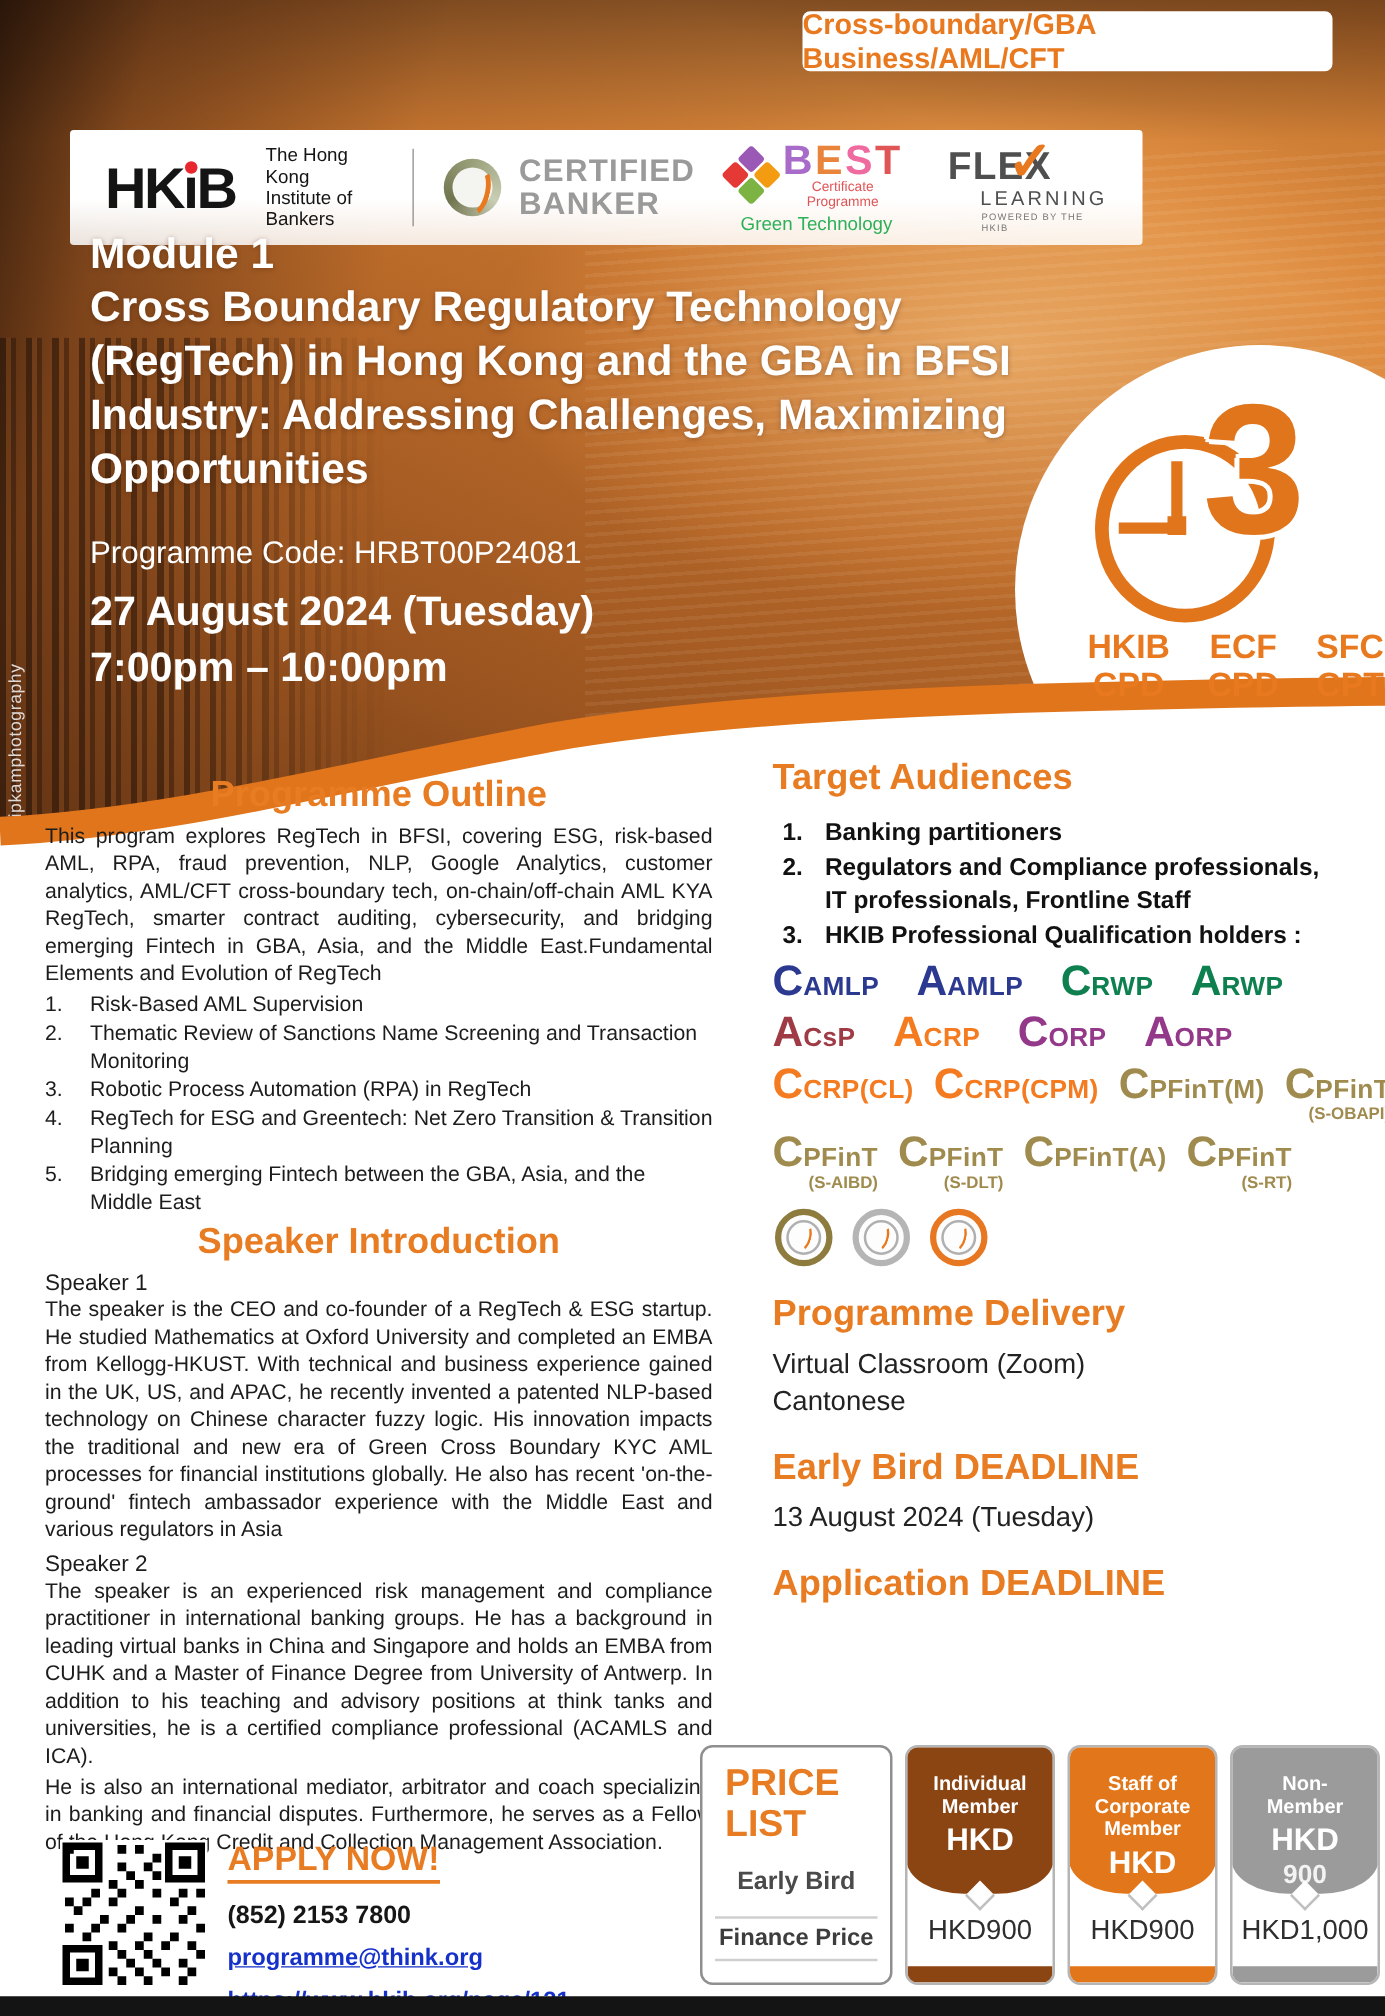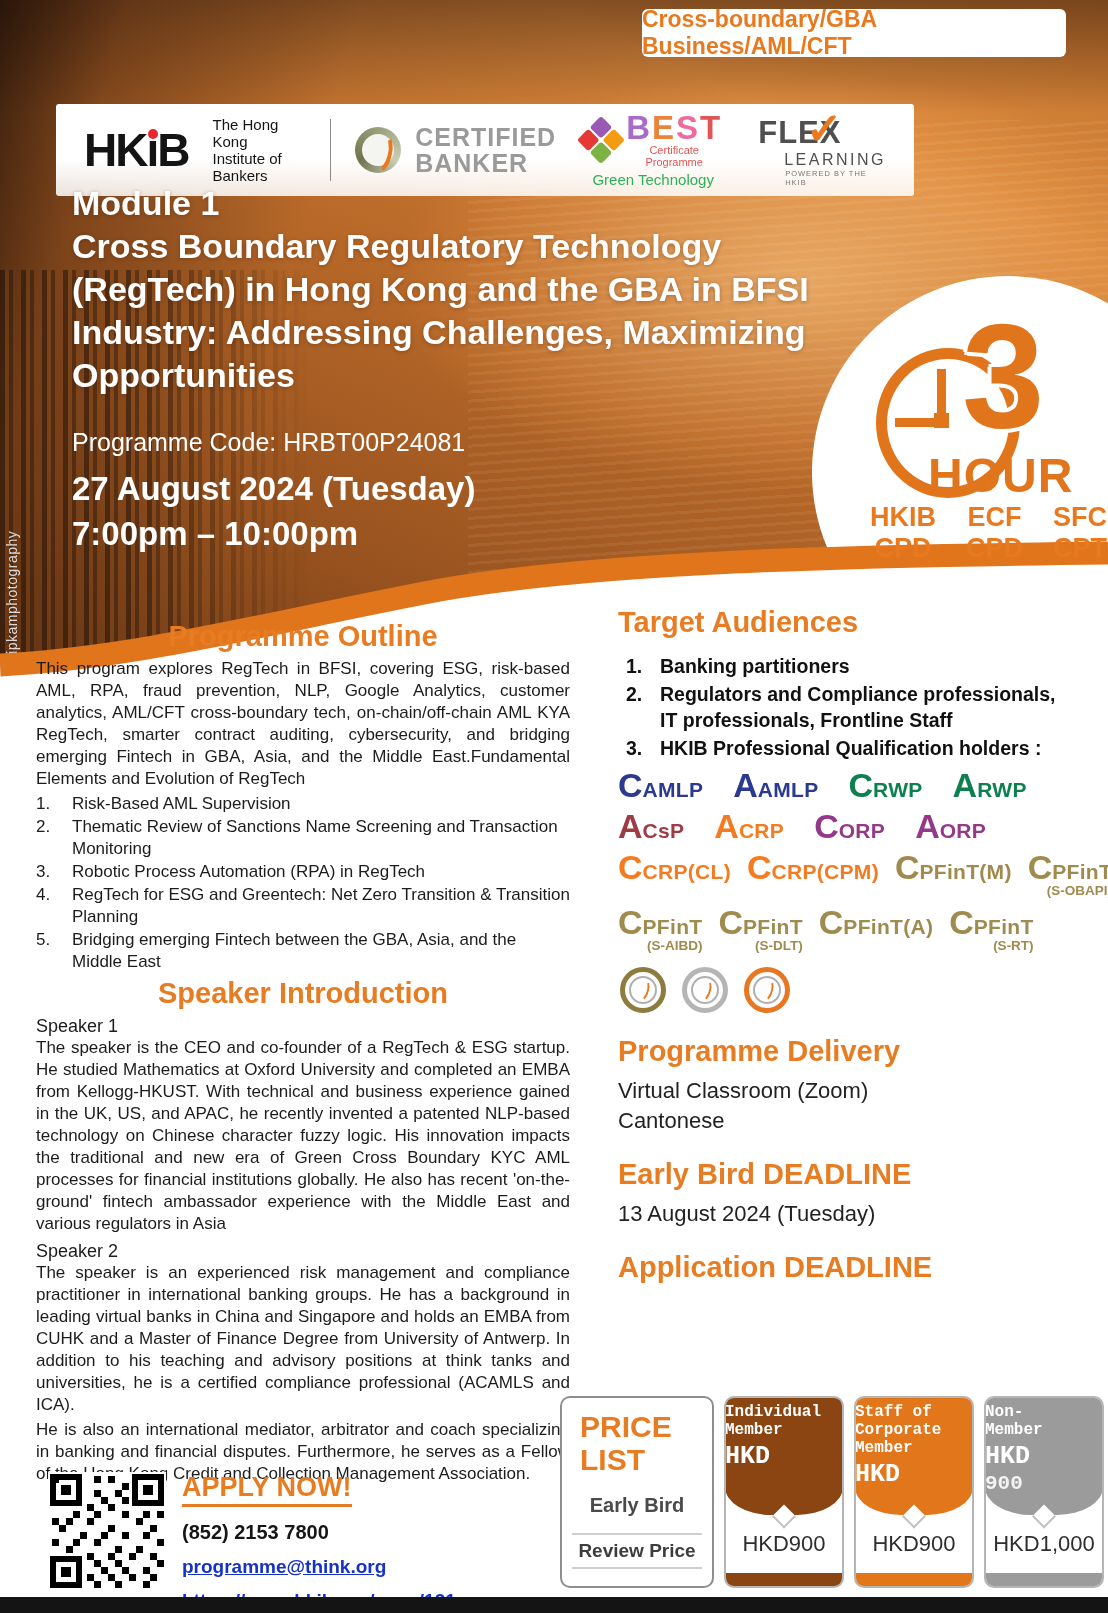--- a/index.html
+++ b/index.html
@@ -123,21 +123,21 @@
   .pricing{position:absolute;left:560px;top:1396px;width:544px;height:192px;display:flex;gap:10px;z-index:3;}
   .pcard-first{width:154px;flex:none;background:#fff;border:2px solid #8f8f8f;border-radius:10px;
       padding:12px 10px;box-sizing:border-box;text-align:center;}
   .pl-title{color:#e87c22;font-size:30px;font-weight:bold;line-height:33px;text-align:left;padding-left:8px;}
   .pl-early{margin-top:18px;font-size:20px;font-weight:bold;color:#4a4a4a;}
   .pl-reg{margin-top:16px;font-size:19px;font-weight:bold;color:#3d3d3d;
       border-top:2px solid #cfcfcf;border-bottom:2px solid #cfcfcf;padding:5px 0;}
   .pcard{flex:1;background:#fff;border:2px solid #b5b5b5;border-radius:10px;position:relative;
       display:flex;flex-direction:column;overflow:hidden;}
   .pbanner{height:118px;flex:none;margin:-1px -1px 0;border-radius:10px 10px 46px 46px/10px 10px 28px 28px;
-      color:#fff;padding-top:6px;box-sizing:border-box;font-family:Liberation Mono, monospace;}
+      color:#fff;text-align:center;padding-top:22px;box-sizing:border-box;}
   .pname{font-size:16px;font-weight:bold;line-height:18px;white-space:pre-line;}
   .pcur{font-size:25px;font-weight:bold;margin-top:3px;}
   .pearly{font-size:21px;font-weight:bold;color:rgba(255,255,255,.88);margin-top:1px;}
   .pnotch{position:absolute;left:50%;top:110px;width:15px;height:15px;background:#fff;
       border-right:2px solid #c0c0c0;border-bottom:2px solid #c0c0c0;transform:translateX(-50%) rotate(45deg);}
   .pval{flex:1;display:flex;align-items:center;justify-content:center;font-size:22px;color:#2e2e2e;}
   .pfoot{height:13px;flex:none;}
   .footer-strip{position:absolute;left:0;bottom:0;width:100%;height:16px;background:#141414;z-index:5;}
 </style>
 </head>
@@ -211,21 +211,20 @@
     <path d="M0,235 C140,228 280,190 440,160 C600,132 840,126 1108,123 L1108,280 L0,280 Z" fill="#ffffff"></path>
     <path d="M0,235 C140,228 280,190 440,160 C600,132 840,126 1108,123" fill="none" stroke="#e0751c" stroke-width="23"></path>
   </svg>
   <div class="badge">
     <div class="clock">
       <div class="hand-min"></div>
         <div class="hand-hr"></div>
         <div class="clock-dot"></div>
     </div>
     <div class="three">3</div>
-    <div class="hourword">HOUR</div>
     <div class="credits">
         <div class="credit-col">
           <div>HKIB</div>
           <div>CPD</div>
         </div>
         <div class="credit-col">
           <div>ECF</div>
           <div>CPD</div>
         </div>
         <div class="credit-col">
@@ -428,21 +427,21 @@
     <h2 class="sec mt">Application DEADLINE</h2>
   </div>
 
   <div class="pricing">
     <div class="pcard-first">
       <div class="pl-title">
         <div>PRICE</div>
         <div>LIST</div>
       </div>
       <div class="pl-early">Early Bird</div>
-      <div class="pl-reg">Review Price</div>
+      <div class="pl-reg">Finance Price</div>
     </div>
 
   <div class="pcard">
         <div class="pbanner" style="background: rgb(138, 69, 19);">
           <div class="pname">Individual
 Member</div>
           <div class="pcur">HKD</div>
           <div class="pearly"></div>
         </div>
         <div class="pnotch"></div>

